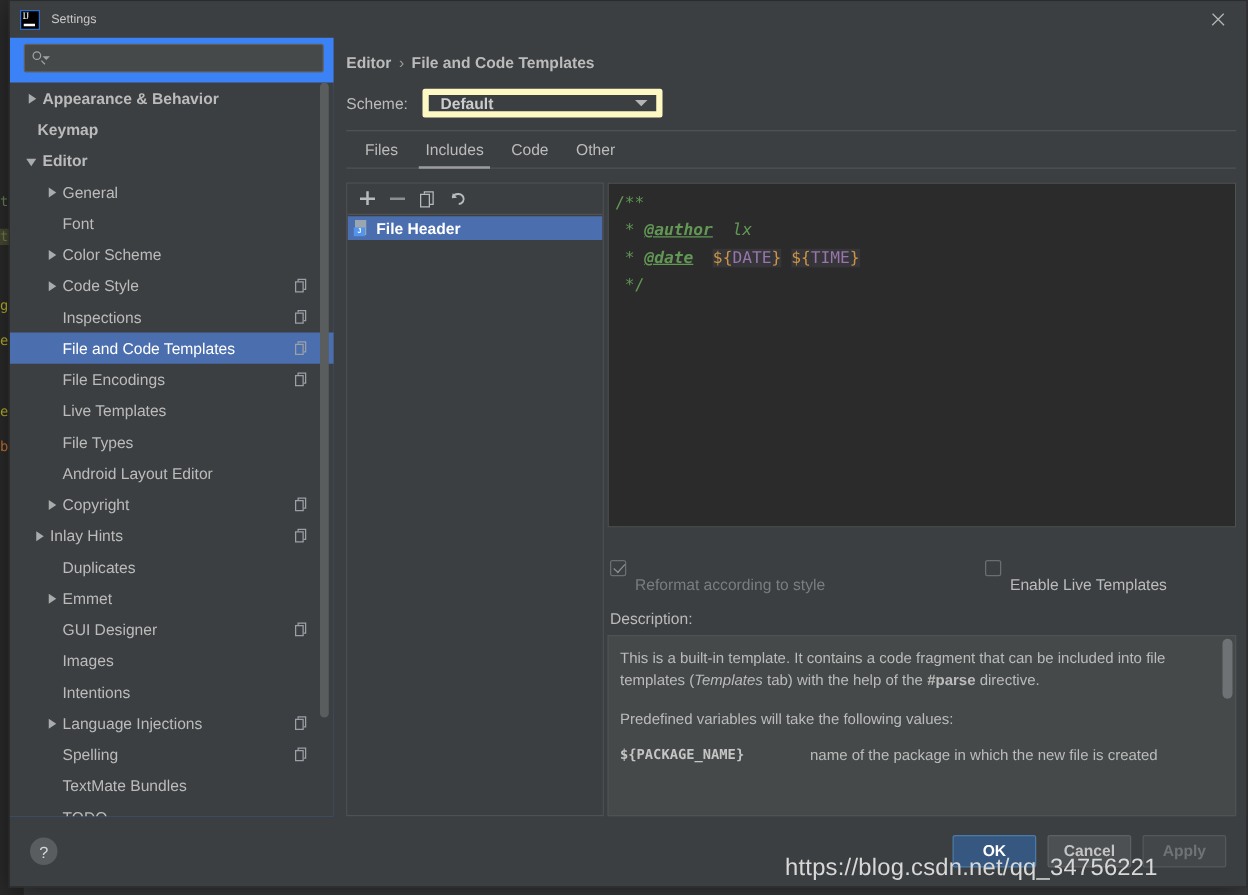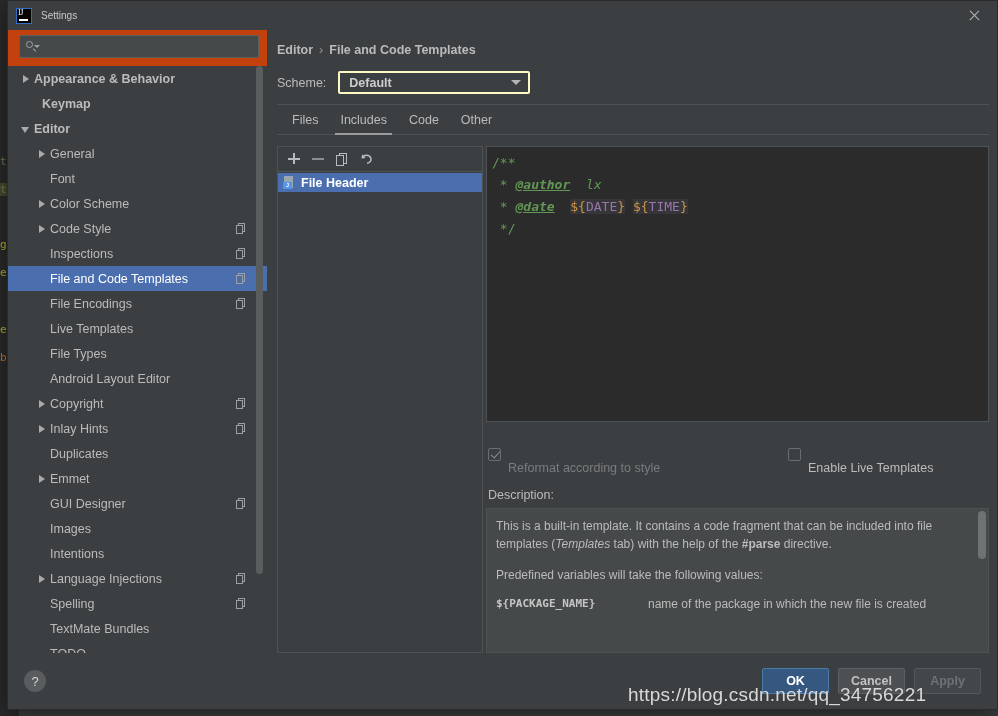--- a/index.html
+++ b/index.html
@@ -139,21 +139,21 @@
   .dialog-body {
     flex: 1 1 auto;
     display: flex;
     min-height: 0;
   }
 
   
   .left-pane {
     width: 259px;
     flex: 0 0 259px;
-    background: #c2410c;
+    background: #3b82f6;
     display: flex;
     flex-direction: column;
     min-height: 0;
   }
   .search-wrap {
     padding: 5px 8px 8px 11px;
     flex: 0 0 auto;
   }
   .search-box {
     height: 23px;
@@ -318,21 +318,21 @@
   }
   .scheme-label {
     font-size: 12.5px;
     color: #bbbbbb;
     margin-right: 12px;
   }
   .scheme-select {
     width: 192px;
     height: 23px;
     background: #3c3f41;
-    border: 2px solid #fef9c3;
+    border: 5px solid #fef9c3;
     border-radius: 2px;
     display: flex;
     align-items: center;
     justify-content: space-between;
     padding: 0 7px 0 9px;
     box-sizing: border-box;
     font-weight: bold;
     font-size: 12.5px;
     color: #cccccc;
     cursor: pointer;
@@ -701,21 +701,21 @@
           </span>
           <input class="search-input" type="text" value="" placeholder="" style="">
         </div>
       </div>
       <div class="tree-scroll">
         <div class="tree" id="settings-tree">
             <div class="tree-row bold" style="padding-left: 13px;">
               <span class="arrow collapsed"></span>
               <span class="lbl">Appearance &amp; Behavior</span>
             </div>
-            <div class="tree-row bold" style="padding-left: 9px; margin-left: 12px;">
+            <div class="tree-row bold" style="padding-left: 9px;">
               <span class="arrow"></span>
               <span class="lbl">Keymap</span>
             </div>
             <div class="tree-row bold" style="padding-left: 13px;">
               <span class="arrow expanded"></span>
               <span class="lbl">Editor</span>
             </div>
             <div class="tree-row" style="padding-left: 29px;">
               <span class="arrow collapsed"></span>
               <span class="lbl">General</span>
@@ -773,21 +773,21 @@
               <span class="lbl">Android Layout Editor</span>
             </div>
             <div class="tree-row" style="padding-left: 29px;">
               <span class="arrow collapsed"></span>
               <span class="lbl">Copyright</span>
               <span class="copy-ico">
                 <i></i>
                 <b></b>
               </span>
             </div>
-            <div class="tree-row" style="padding-left: 29px;">
+            <div class="tree-row" style="padding-left: 19px;">
               <span class="arrow collapsed"></span>
               <span class="lbl">Inlay Hints</span>
               <span class="copy-ico">
                 <i></i>
                 <b></b>
               </span>
             </div>
             <div class="tree-row" style="padding-left: 29px;">
               <span class="arrow"></span>
               <span class="lbl">Duplicates</span>

